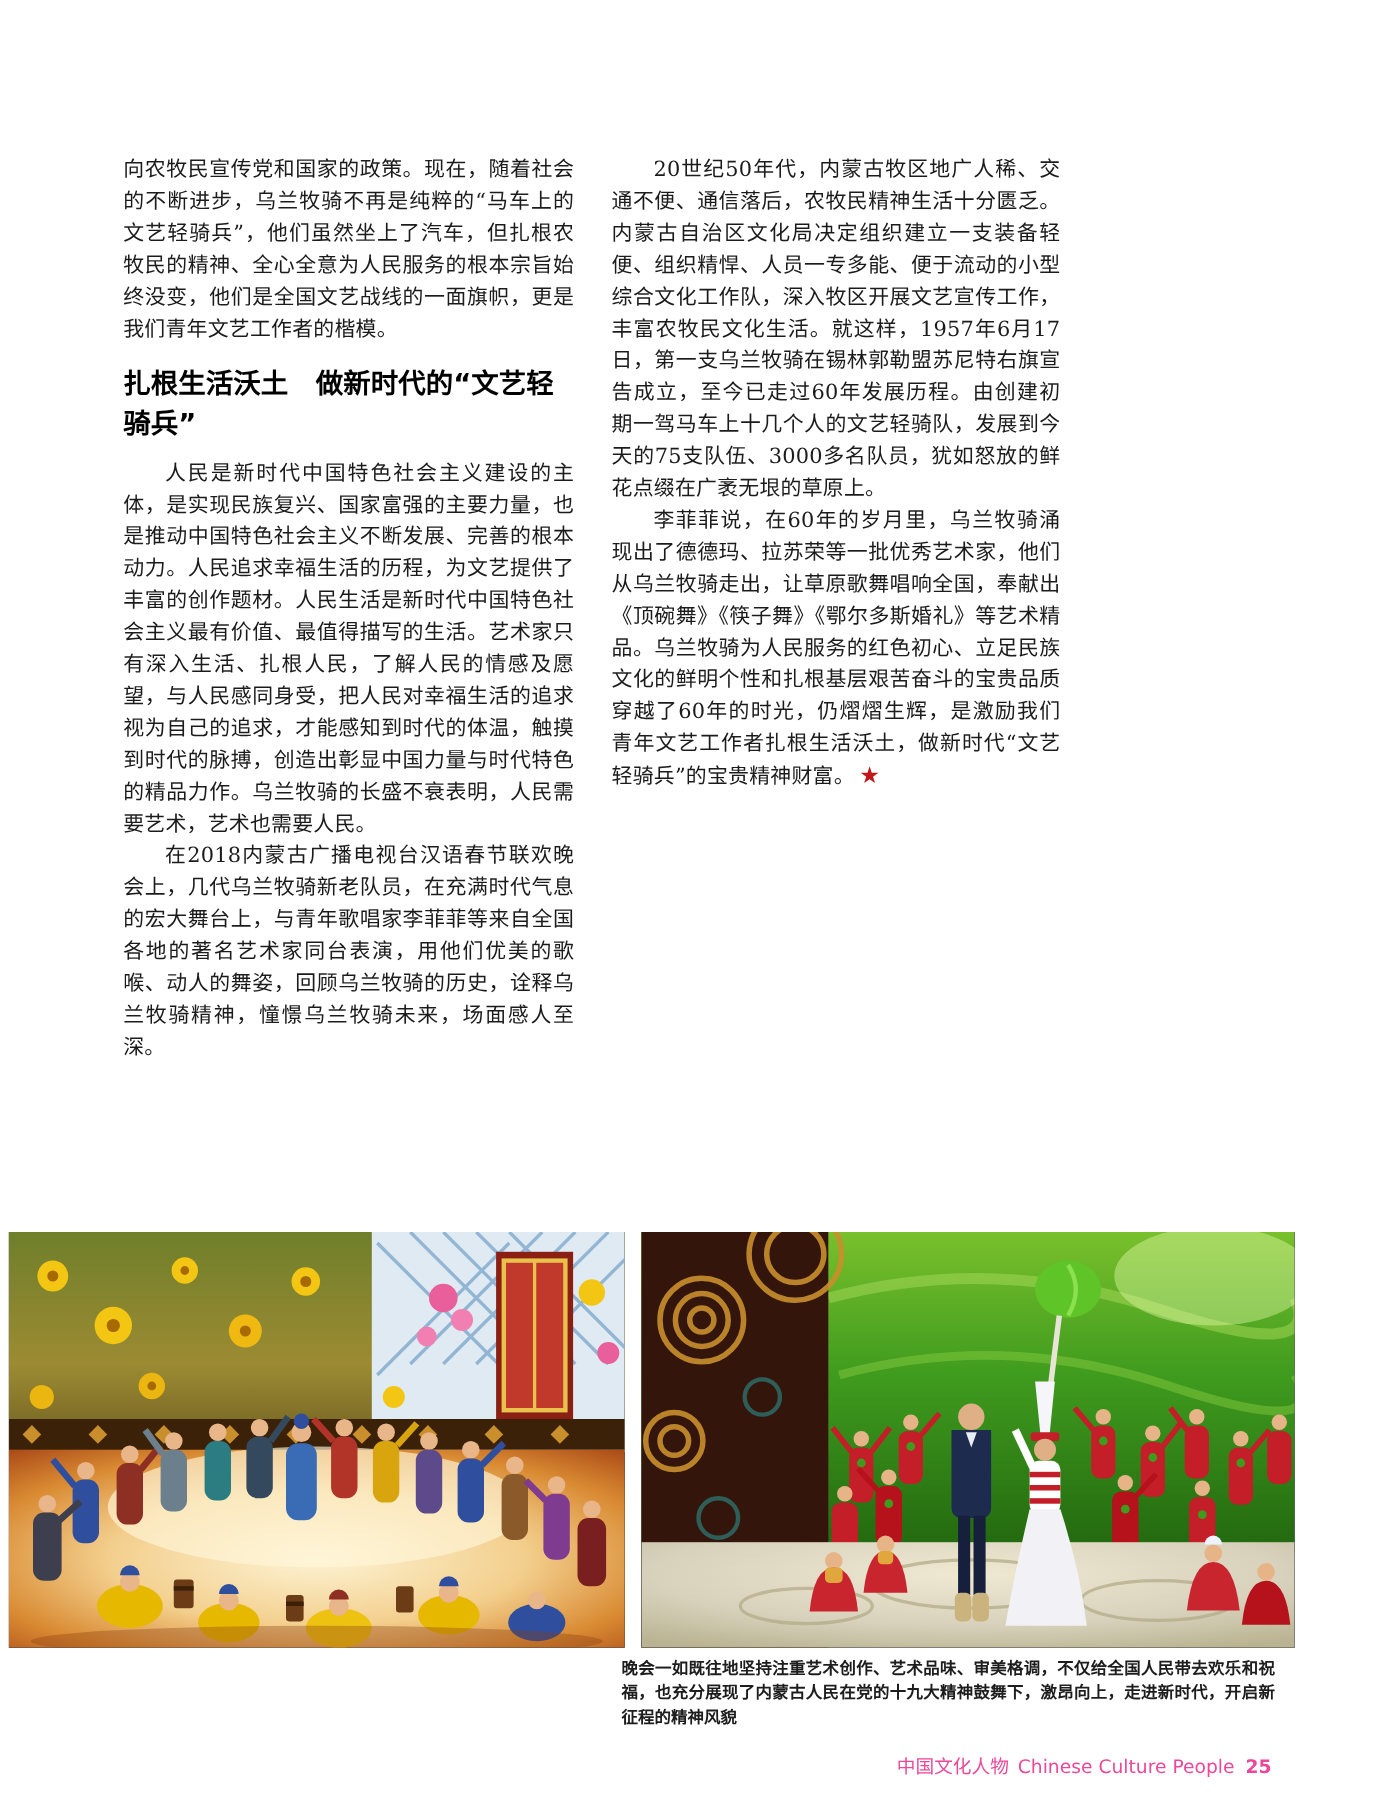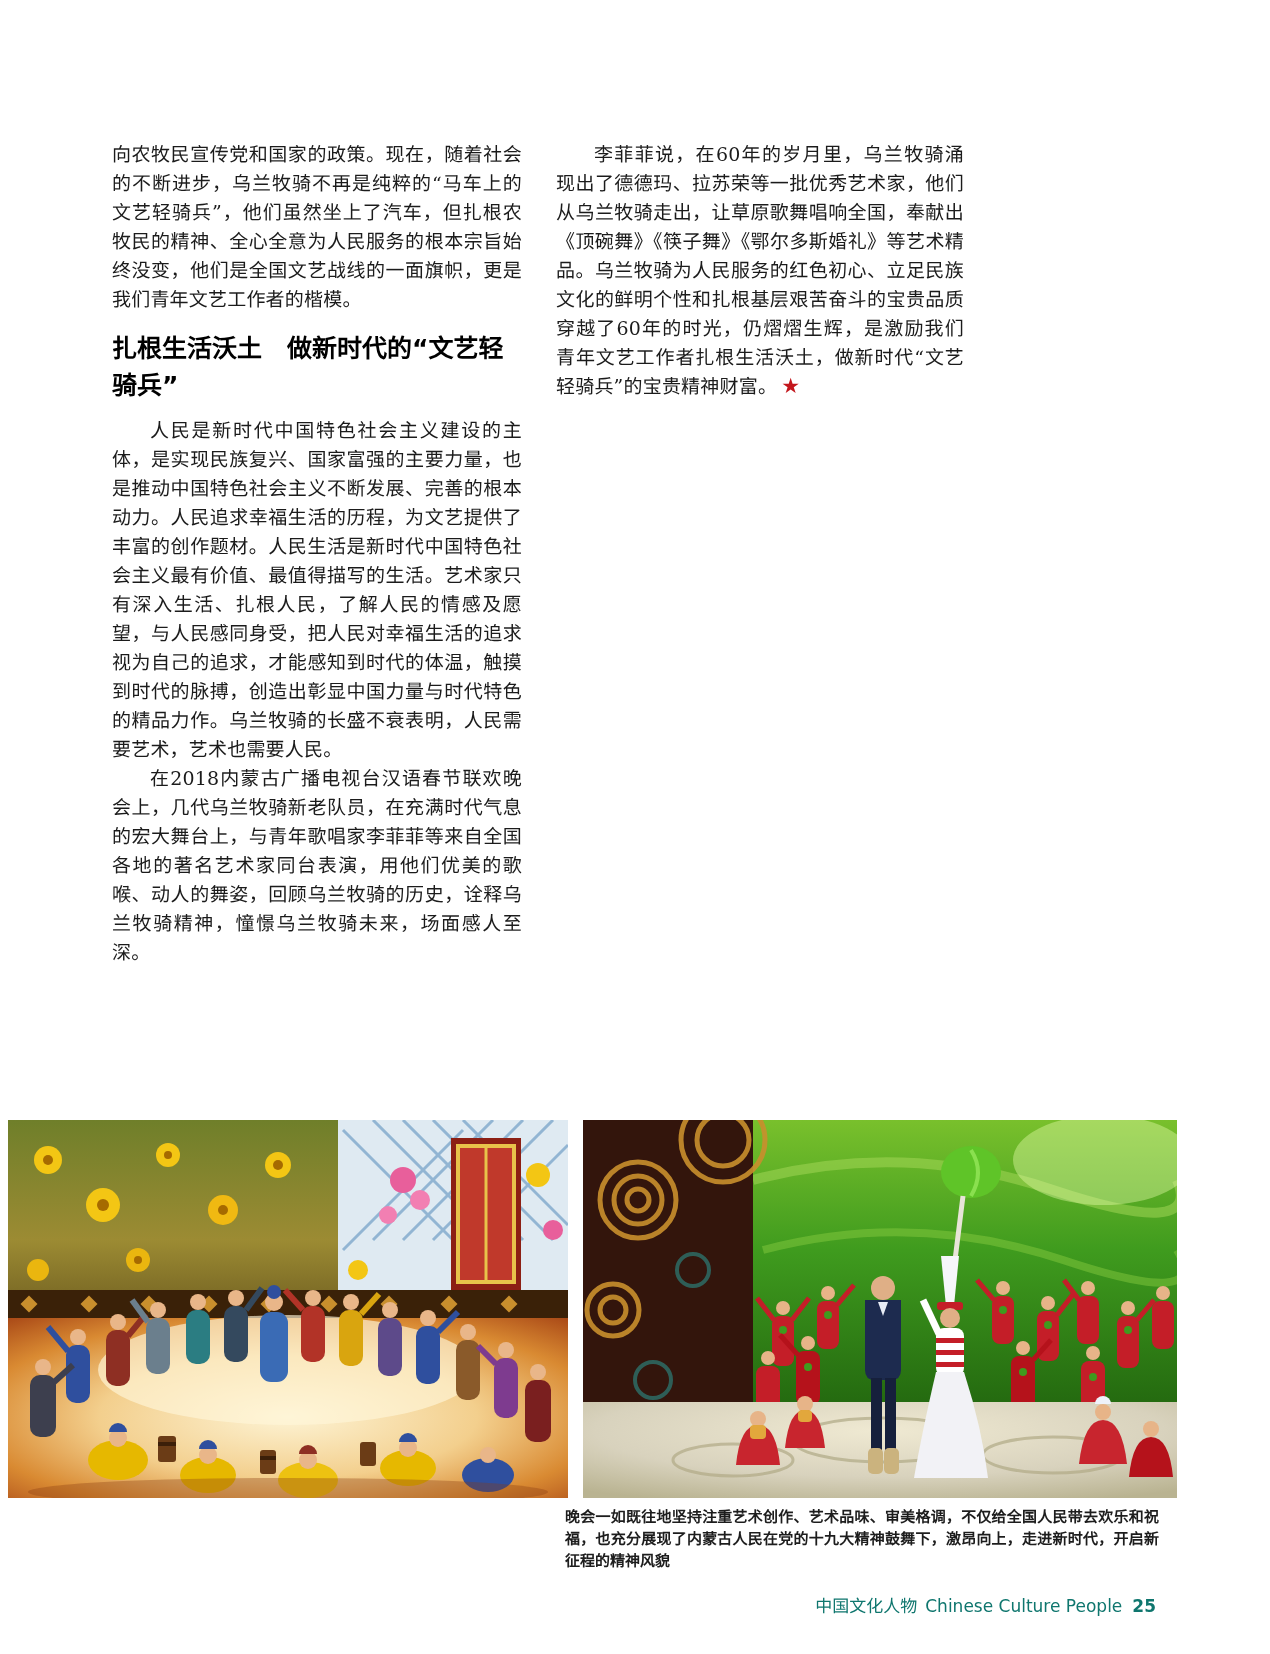--- a/index.html
+++ b/index.html
@@ -18,37 +18,38 @@
   .photo svg{display:block;width:100%;height:100%;}
   .photo-left{left:8px;width:560px;}
   .photo-right{left:583px;width:594px;}
   .caption{position:absolute;top:1506px;margin:0;
            font-family:"DejaVu Sans","Liberation Sans",sans-serif;
            font-weight:bold;font-size:15px;line-height:22px;color:#1d1d1d;text-align:justify;}
   .caption-left{left:112px;width:470px;}
   .caption-right{left:565px;width:594px;}
   .footer{position:absolute;top:1592px;right:92px;
           font-family:"DejaVu Sans","Liberation Sans",sans-serif;
-          font-size:17px;color:#0f766e;white-space:nowrap;}
+          font-size:17px;color:#ec4899;white-space:nowrap;}
   .footer .en{margin-left:8px;}
   .footer .pagenum{margin-left:10px;font-weight:bold;}
 </style>
 </head>
 <body>
 
 <div class="page">
 
   <div class="col col-left">
     <p class="para">向农牧民宣传党和国家的政策。现在，随着社会的不断进步，乌兰牧骑不再是纯粹的“马车上的文艺轻骑兵”，他们虽然坐上了汽车，但扎根农牧民的精神、全心全意为人民服务的根本宗旨始终没变，他们是全国文艺战线的一面旗帜，更是我们青年文艺工作者的楷模。</p>
     <h2 class="heading">扎根生活沃土　做新时代的“文艺轻骑兵”</h2>
     <p class="para indent">人民是新时代中国特色社会主义建设的主体，是实现民族复兴、国家富强的主要力量，也是推动中国特色社会主义不断发展、完善的根本动力。人民追求幸福生活的历程，为文艺提供了丰富的创作题材。人民生活是新时代中国特色社会主义最有价值、最值得描写的生活。艺术家只有深入生活、扎根人民，了解人民的情感及愿望，与人民感同身受，把人民对幸福生活的追求视为自己的追求，才能感知到时代的体温，触摸到时代的脉搏，创造出彰显中国力量与时代特色的精品力作。乌兰牧骑的长盛不衰表明，人民需要艺术，艺术也需要人民。</p>
     <p class="para indent">在2018内蒙古广播电视台汉语春节联欢晚会上，几代乌兰牧骑新老队员，在充满时代气息的宏大舞台上，与青年歌唱家李菲菲等来自全国各地的著名艺术家同台表演，用他们优美的歌喉、动人的舞姿，回顾乌兰牧骑的历史，诠释乌兰牧骑精神，憧憬乌兰牧骑未来，场面感人至深。</p>
   </div>
 
   <div class="col col-right">
+    <p class="para indent">20世纪50年代，内蒙古牧区地广人稀、交通不便、通信落后，农牧民精神生活十分匮乏。内蒙古自治区文化局决定组织建立一支装备轻便、组织精悍、人员一专多能、便于流动的小型综合文化工作队，深入牧区开展文艺宣传工作，丰富农牧民文化生活。就这样，1957年6月17日，第一支乌兰牧骑在锡林郭勒盟苏尼特右旗宣告成立，至今已走过60年发展历程。由创建初期一驾马车上十几个人的文艺轻骑队，发展到今天的75支队伍、3000多名队员，犹如怒放的鲜花点缀在广袤无垠的草原上。</p>
     <p class="para indent"><span>李菲菲说，在60年的岁月里，乌兰牧骑涌现出了德德玛、拉苏荣等一批优秀艺术家，他们从乌兰牧骑走出，让草原歌舞唱响全国，奉献出《顶碗舞》《筷子舞》《鄂尔多斯婚礼》等艺术精品。乌兰牧骑为人民服务的红色初心、立足民族文化的鲜明个性和扎根基层艰苦奋斗的宝贵品质穿越了60年的时光，仍熠熠生辉，是激励我们青年文艺工作者扎根生活沃土，做新时代“文艺轻骑兵”的宝贵精神财富。</span><span class="star">★</span></p>
   </div>
 
   <div class="photo photo-left">
     <svg viewBox="0 0 560 378" preserveAspectRatio="none">
       <defs>
         <radialGradient id="floorL" cx="50%" cy="55%" r="75%">
           <stop offset="0%" stop-color="#fdf3d4"></stop>
             <stop offset="45%" stop-color="#f3cf8d"></stop>
           <stop offset="75%" stop-color="#d98a32"></stop>

